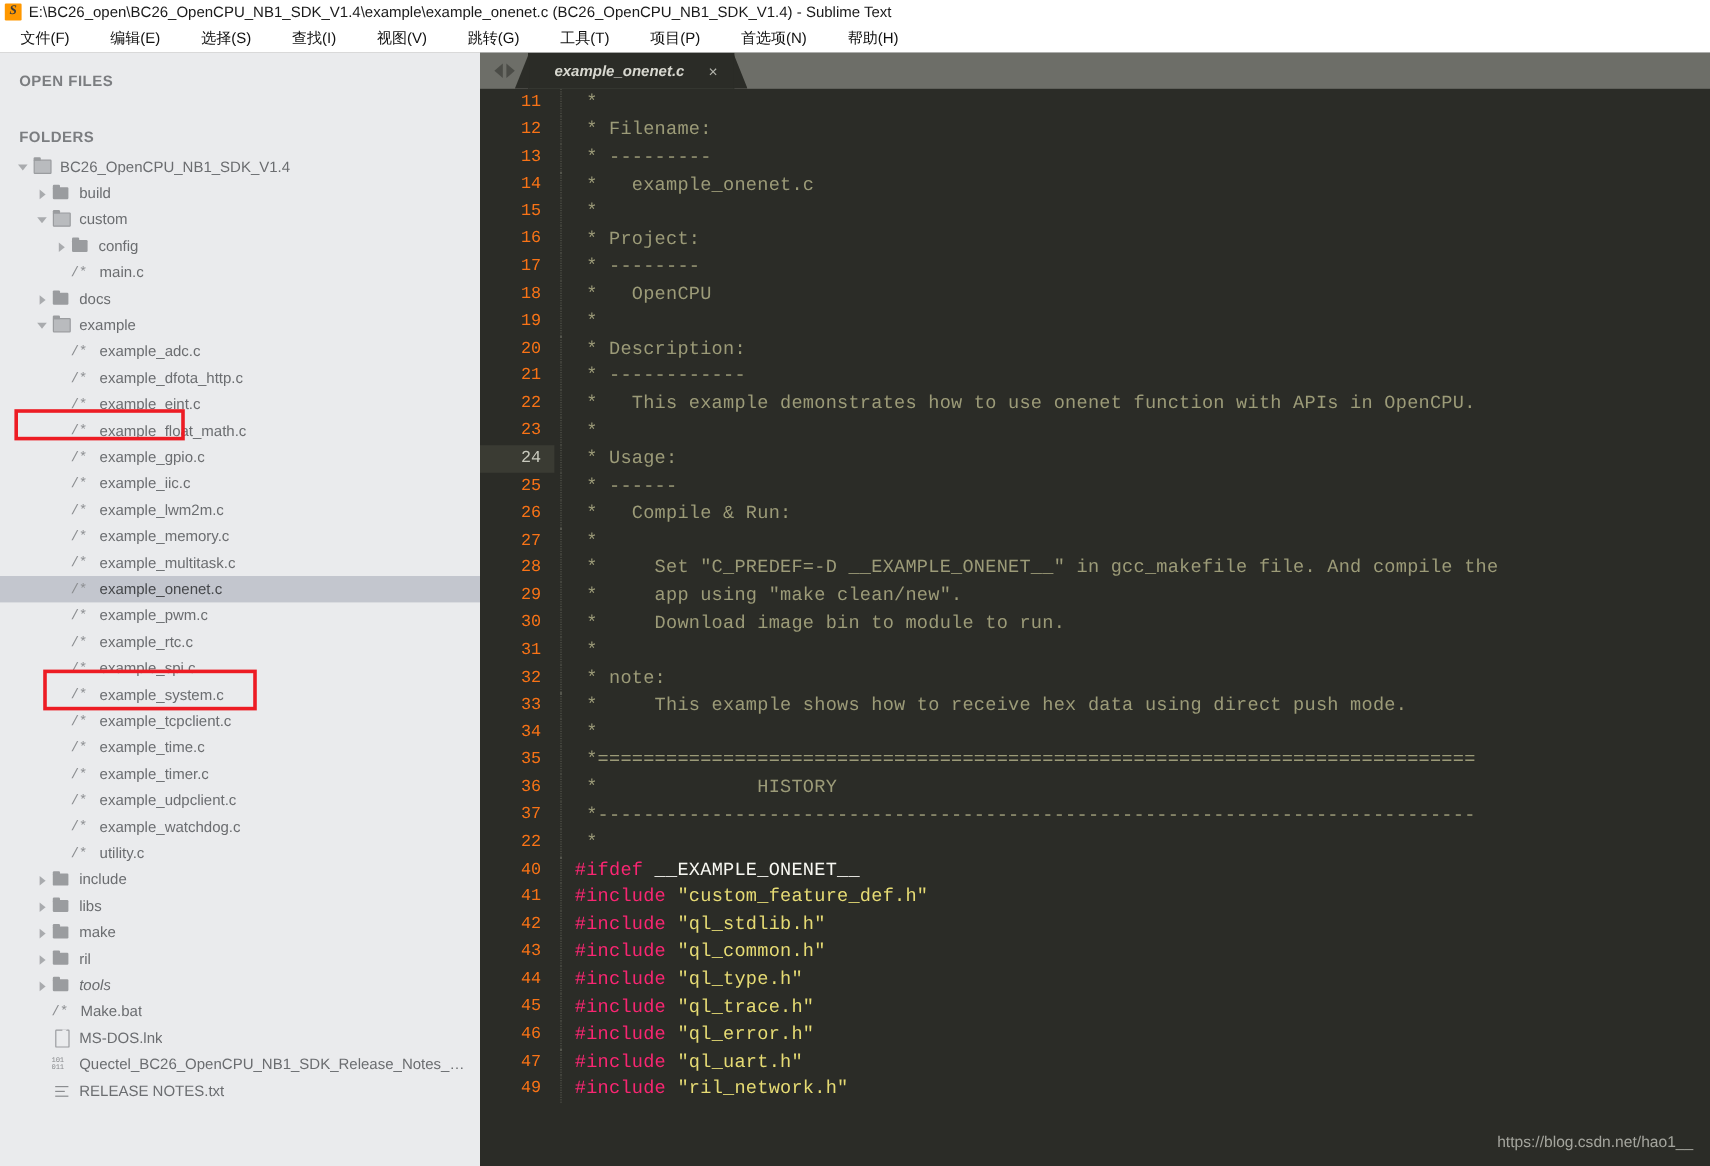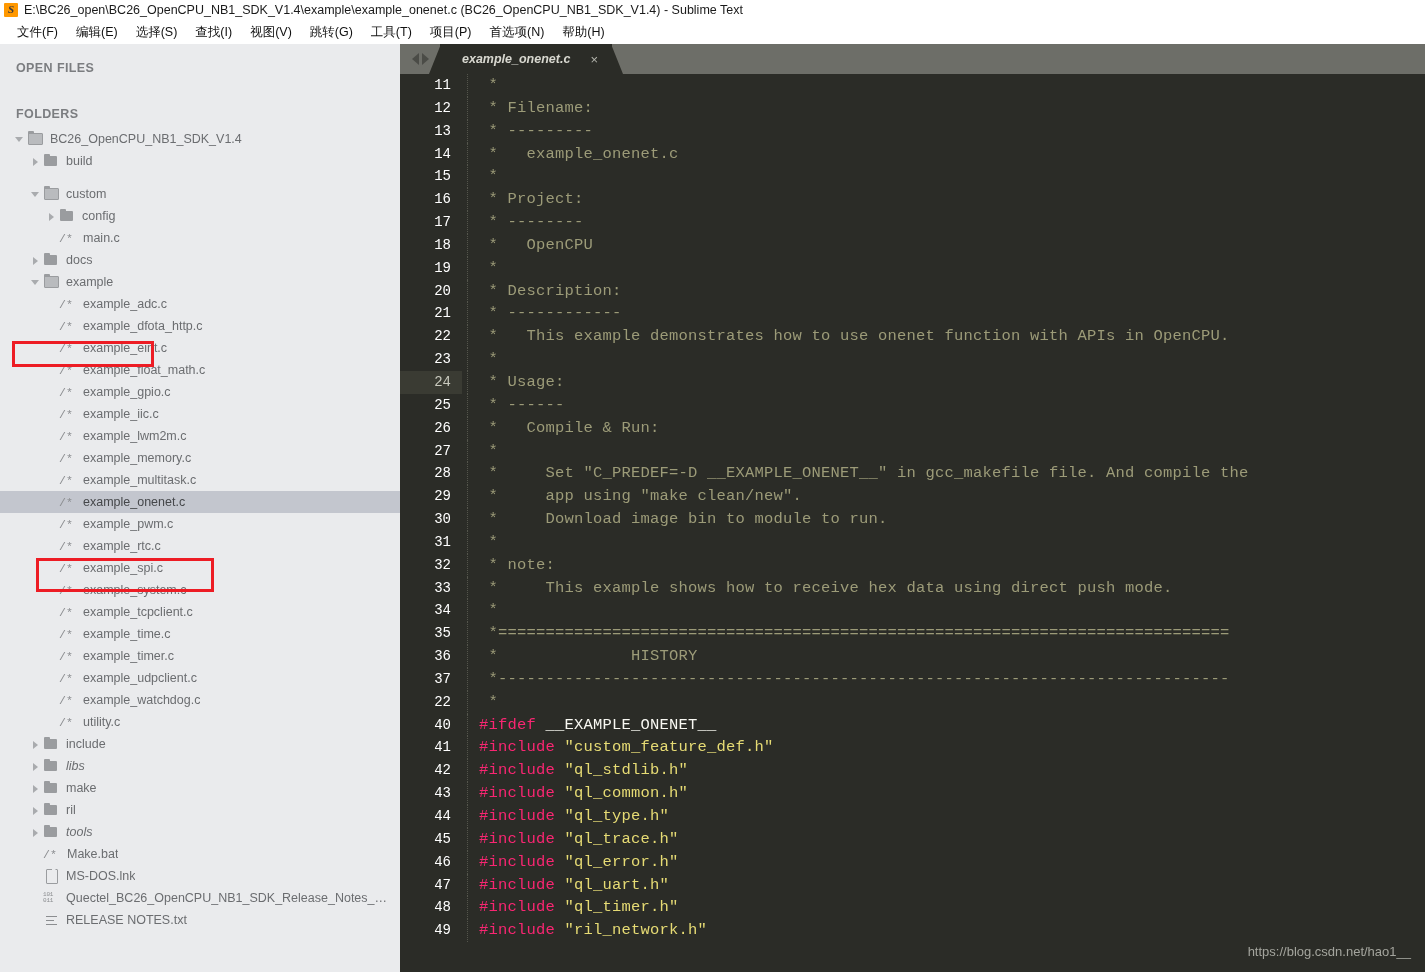--- a/index.html
+++ b/index.html
@@ -18,21 +18,21 @@
   .st-logo::after{
     content:"S"; position:absolute; left:0; top:-1px; width:14px; height:14px;
     font:bold 11px "Liberation Serif", serif; color:#3a3a3a; text-align:center;
     line-height:15px; font-style:italic;
   }
   .title-text { font-size:12.5px; color:#1a1a1a; white-space:nowrap; letter-spacing:0px; }
 
   
   .menubar {
     height:24px; background:#ffffff; display:flex; align-items:center;
-    padding-left:8px; gap:0px;
+    padding-left:8px; gap:16px;
   }
   .menu-item {
     font-size:12.5px; color:#111; padding:2px 9px; white-space:nowrap; cursor:default;
   }
 
   
   .main { display:flex; height:928px; width:1425px; }
 
   
   .sidebar {
@@ -135,21 +135,21 @@
   }
   .tab-close {
     margin-left:20px; margin-right:14px; font-size:13px; color:#b4b5ad;
     font-style:normal; font-weight:normal; line-height:1;
   }
 
   .code-area { position:absolute; top:30px; left:0; right:0; bottom:0; overflow:hidden; }
   .code-line { display:flex; height:22.85px; align-items:center; }
   .gutter {
     width:62px; flex:0 0 62px; text-align:right; padding-right:11px;
-    font-family:"Liberation Mono", monospace; font-size:14px; color:#ffffff;
+    font-family:"Liberation Mono", monospace; font-size:14px; color:#f97316;
     line-height:22.85px; height:22.85px;
   }
   .code-line.current .gutter { background:#3a3b33; color:#c8c9bd; }
   .fold { width:12px; flex:0 0 12px; height:22.85px; position:relative; }
   .fold::after{
     content:""; position:absolute; left:5px; top:0; bottom:0;
     border-left:1px dotted #54554c;
   }
   .code-text {
     font-family:"Liberation Mono", monospace; font-size:15.5px; line-height:22.85px;
@@ -196,21 +196,21 @@
         <div class="tree-row" style="padding-left: 14px;">
           <span class="arrow open"></span>
           <span class="ficon folder-open"></span>
           <span class="tlabel">BC26_OpenCPU_NB1_SDK_V1.4</span>
         </div>
         <div class="tree-row" style="padding-left: 30px;">
           <span class="arrow closed"></span>
           <span class="ficon folder"></span>
           <span class="tlabel">build</span>
         </div>
-        <div class="tree-row" style="padding-left: 30px; margin-top: 11px;">
+        <div class="tree-row" style="padding-left: 30px;">
           <span class="arrow open"></span>
           <span class="ficon folder-open"></span>
           <span class="tlabel">custom</span>
         </div>
         <div class="tree-row" style="padding-left: 46px;">
           <span class="arrow closed"></span>
           <span class="ficon folder"></span>
           <span class="tlabel">config</span>
         </div>
         <div class="tree-row" style="padding-left: 46px;">
@@ -326,21 +326,21 @@
         <div class="tree-row" style="padding-left: 46px;">
           <span class="arrow "></span>
           <span class="cicon">/*</span>
           <span class="tlabel">utility.c</span>
         </div>
         <div class="tree-row" style="padding-left: 30px;">
           <span class="arrow closed"></span>
           <span class="ficon folder"></span>
           <span class="tlabel">include</span>
         </div>
-        <div class="tree-row" style="padding-left: 30px; font-style: italic;">
+        <div class="tree-row" style="padding-left: 30px;">
           <span class="arrow closed"></span>
           <span class="ficon folder"></span>
           <span class="tlabel">libs</span>
         </div>
         <div class="tree-row" style="padding-left: 30px;">
           <span class="arrow closed"></span>
           <span class="ficon folder"></span>
           <span class="tlabel">make</span>
         </div>
         <div class="tree-row" style="padding-left: 30px;">
@@ -568,25 +568,20 @@
           <div class="gutter">46</div>
           <div class="fold"></div>
           <div class="code-text"><span class="c-pre">#include</span><span class="c-str"> "ql_error.h"</span></div>
         </div>
         <div class="code-line">
           <div class="gutter">47</div>
           <div class="fold"></div>
           <div class="code-text"><span class="c-pre">#include</span><span class="c-str"> "ql_uart.h"</span></div>
         </div>
         <div class="code-line">
-          <div class="gutter">48</div>
-          <div class="fold"></div>
-          <div class="code-text"><span class="c-pre">#include</span><span class="c-str"> "ql_timer.h"</span></div>
-        </div>
-        <div class="code-line">
           <div class="gutter">49</div>
           <div class="fold"></div>
           <div class="code-text"><span class="c-pre">#include</span><span class="c-str"> "ril_network.h"</span></div>
         </div>
       </div>
     <div class="watermark">https://blog.csdn.net/hao1__</div>
   </div>
 </div>
 
 </body></html>

